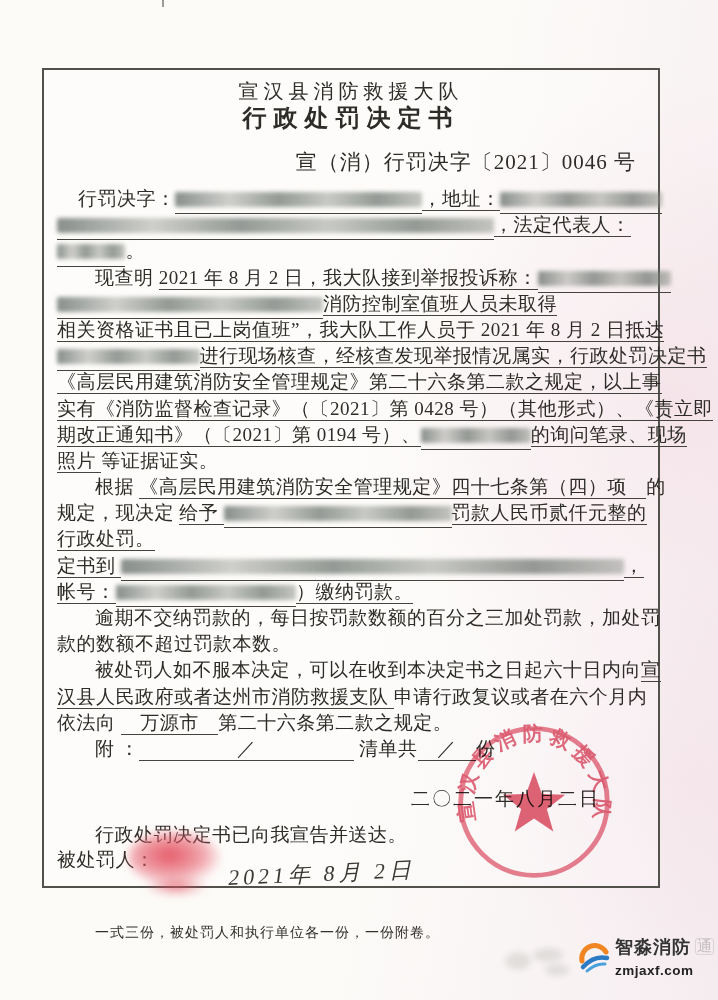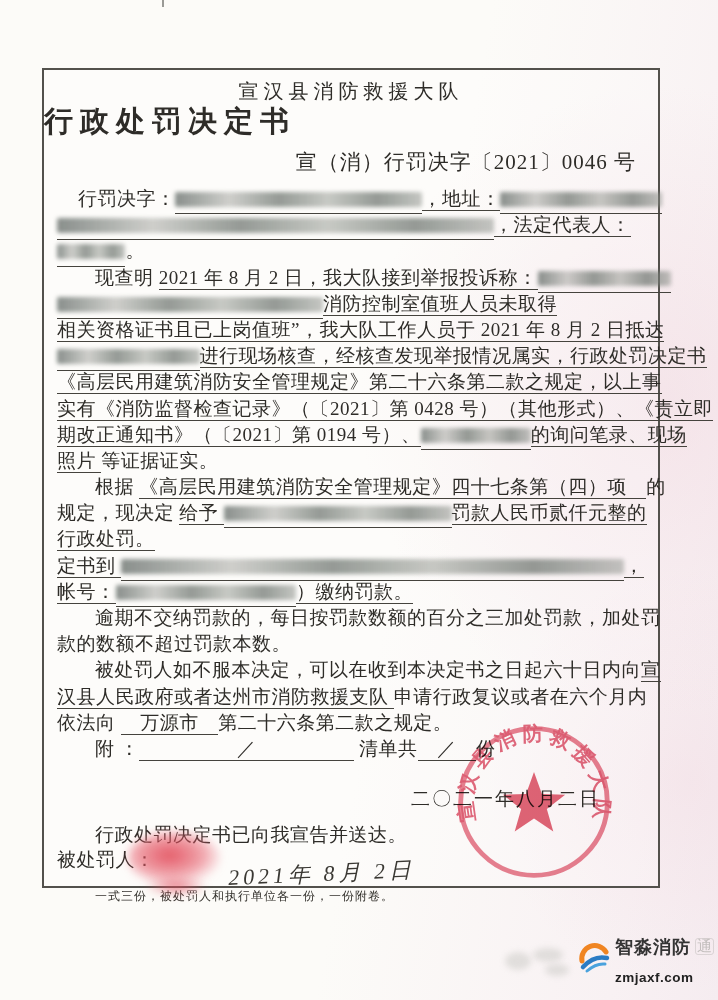--- a/index.html
+++ b/index.html
@@ -12,22 +12,22 @@
       radial-gradient(40% 30% at 96% 78%, rgba(238,205,216,.28), rgba(238,205,216,0) 70%),
       linear-gradient(100deg,#fcfbf8 55%,#f8f1f3 88%,#f5ecf0 100%);
   }
   .scan-tick{position:absolute;left:162px;top:0;width:2px;height:7px;background:#9a9a96;}
   .frame{
     position:absolute;left:42px;top:68px;width:618px;height:820px;
     border:2px solid #53514c;box-sizing:border-box;background:rgba(255,255,255,.25);
   }
   .org-title{position:absolute;left:0;right:0;top:8px;text-align:center;
     font-size:20px;letter-spacing:5px;font-weight:500;}
-  .doc-title{position:absolute;left:0;right:0;top:32px;text-align:left;
-    font-size:29px;font-weight:bold;letter-spacing:7px;}
+  .doc-title{position:absolute;left:0;right:0;top:32px;text-align:center;
+    font-size:24px;font-weight:bold;letter-spacing:7px;}
   .doc-number{position:absolute;right:22px;top:78px;font-size:21px;letter-spacing:1px;}
   .body-lines{position:absolute;left:13px;top:116px;width:594px;font-size:19px;line-height:26.2px;}
   .doc-line{white-space:nowrap;height:26.2px;}
   .seg-p,.seg-u{letter-spacing:.5px;}
   .seg-u{border-bottom:1.5px solid #45433d;padding-bottom:1px;margin-top:8px;}
   .seg-b{border-bottom:1.5px solid #45433d;padding-bottom:1px;display:inline-block;}
   .smudge{
     display:inline-block;height:15px;vertical-align:-2px;border-radius:2px;
     background:linear-gradient(90deg,
       rgba(104,112,108,.78), rgba(150,152,146,.45) 22%, rgba(108,116,110,.72) 42%,
@@ -38,34 +38,34 @@
   .announce{position:absolute;left:13px;top:752px;font-size:19px;letter-spacing:.5px;text-indent:2em;}
   .punished{position:absolute;left:13px;top:777px;font-size:19px;letter-spacing:.5px;}
   .handwritten{position:absolute;left:184px;top:789px;font-size:22px;letter-spacing:4px;
     font-style:italic;transform:rotate(-2.5deg);color:#3a3833;z-index:2;}
   .sig-smudge{position:absolute;left:84px;top:762px;width:92px;height:52px;border-radius:48%;
     background:radial-gradient(60% 60% at 45% 45%, rgba(223,62,78,.85), rgba(230,90,105,.55) 60%, rgba(235,120,135,.25) 85%, transparent);
     filter:blur(4px);z-index:4;}
   .sig-smudge2{position:absolute;left:100px;top:806px;width:64px;height:20px;border-radius:50%;
     background:radial-gradient(closest-side, rgba(225,70,88,.7), transparent);filter:blur(4px);z-index:4;}
   .seal{position:absolute;left:408px;top:650px;z-index:5;mix-blend-mode:multiply;opacity:.92;}
-  .copies-note{position:absolute;left:95px;top:888px;font-size:12px;letter-spacing:1px;color:#33312c;}
+  .copies-note{position:absolute;left:95px;top:924px;font-size:14px;letter-spacing:1px;color:#33312c;}
   .watermark{position:absolute;right:4px;top:938px;display:flex;align-items:flex-start;z-index:6;}
   .ghosts{position:relative;width:70px;height:40px;margin-top:6px;}
   .ghosts i{position:absolute;border-radius:50%;background:#b9bab4;filter:blur(3px);opacity:.38;}
   .ghost-a{left:0;top:8px;width:26px;height:18px;}
   .ghost-b{left:28px;top:4px;width:30px;height:14px;}
   .ghost-c{left:40px;top:20px;width:24px;height:12px;}
   .wm-text{line-height:1;}
   .wm-brand{font-family:"Liberation Sans","DejaVu Sans",sans-serif;font-weight:bold;
     font-size:18px;color:#343434;letter-spacing:1px;}
   .wm-ghost-glyph{display:inline-block;font-size:15px;color:#9a9a94;opacity:.55;
     border:1px solid rgba(150,150,144,.5);border-radius:3px;padding:0 1px;margin-left:4px;vertical-align:2px;}
   .wm-domain{font-family:"Liberation Sans","DejaVu Sans",sans-serif;font-weight:bold;
-    font-size:13.5px;color:#222;margin-top:15px;letter-spacing:.5px;}
+    font-size:13.5px;color:#222;margin-top:8px;letter-spacing:.5px;}
   .wm-logo{margin:2px 4px 0 2px;}
 </style>
 </head>
 <body>
 
 <div class="scan-tick"></div>
 
 <div class="frame">
   <div class="org-title">宣汉县消防救援大队</div>
   <div class="doc-title">行政处罚决定书</div>

